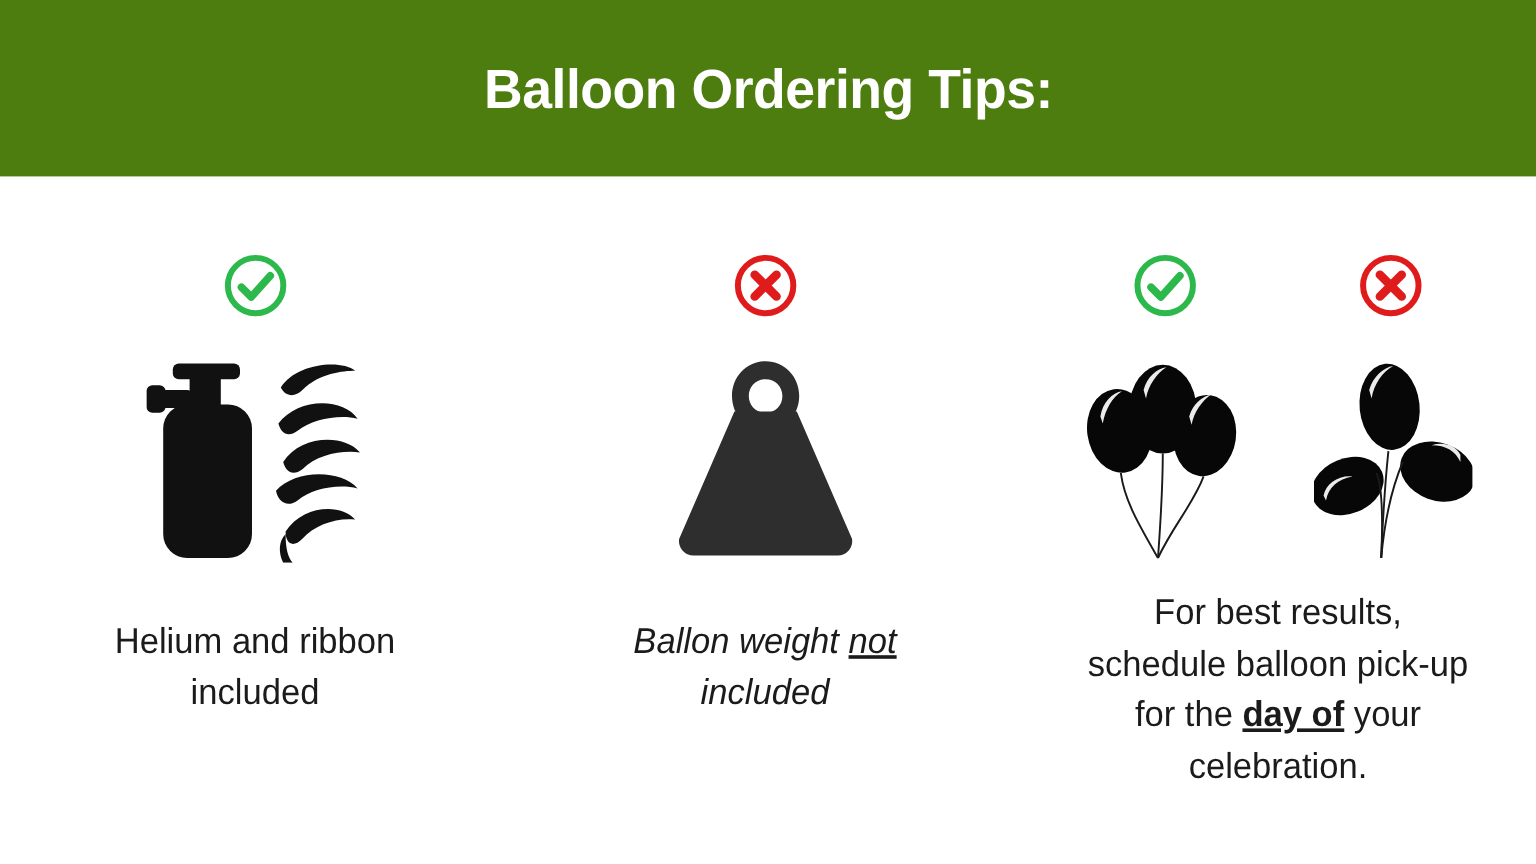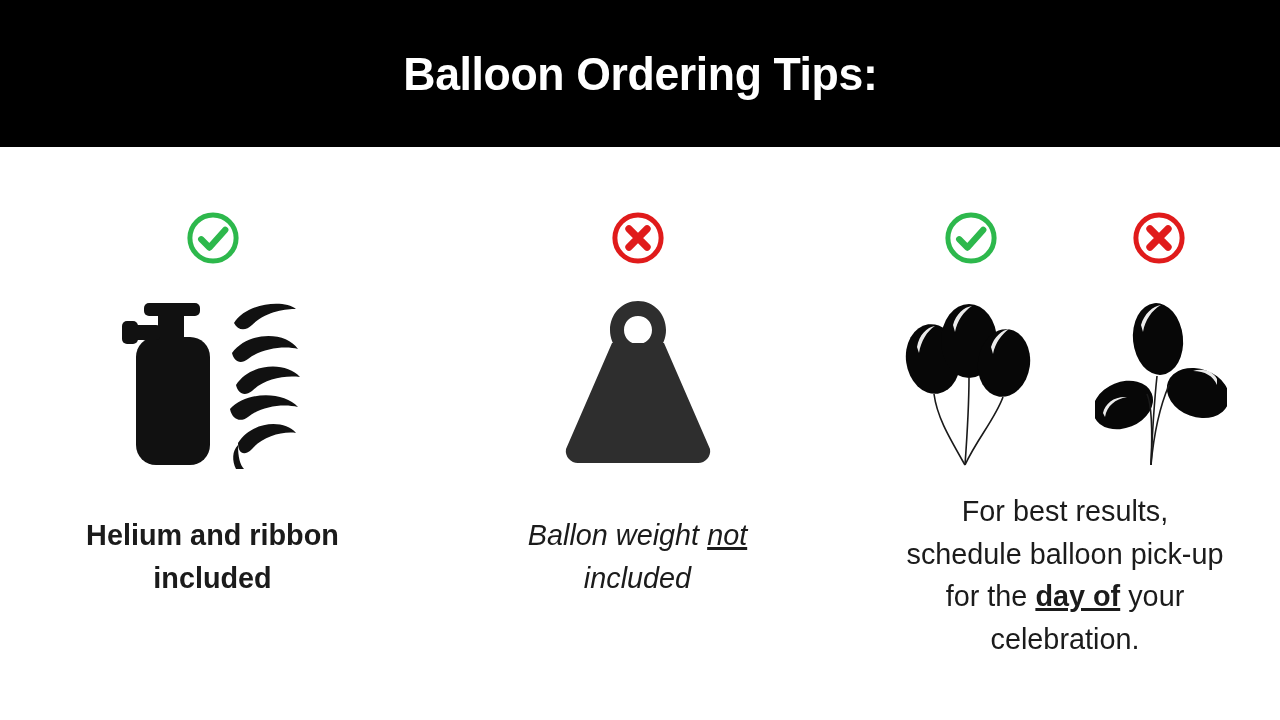--- a/index.html
+++ b/index.html
@@ -20,21 +20,21 @@
     background: #ffffff;
   }
 
   
   .header-band {
     position: absolute;
     left: 0;
     top: 0;
     width: 1280px;
     height: 147px;
-    background: #000000;
+    background: #4d7c0f;
     display: flex;
     align-items: center;
     justify-content: center;
   }
   .header-title {
     font-family: "Liberation Sans", sans-serif;
     font-size: 46px;
     font-weight: bold;
     color: #FFFFFF;
     letter-spacing: -0.4px;
@@ -49,21 +49,21 @@
     left: 0;
     top: 147px;
     width: 1280px;
     height: 573px;
     display: flex;
   }
   .col {
     position: relative;
     height: 100%;
   }
-  .col-1 { width: 425px; font-weight: bold; }
+  .col-1 { width: 425px; }
   .col-2 { width: 425px; font-style: italic; }
   .col-3 { width: 430px; }
 
   .marks {
     position: absolute;
     top: 62px;
     left: 0;
     width: 100%;
     display: flex;
     justify-content: center;

